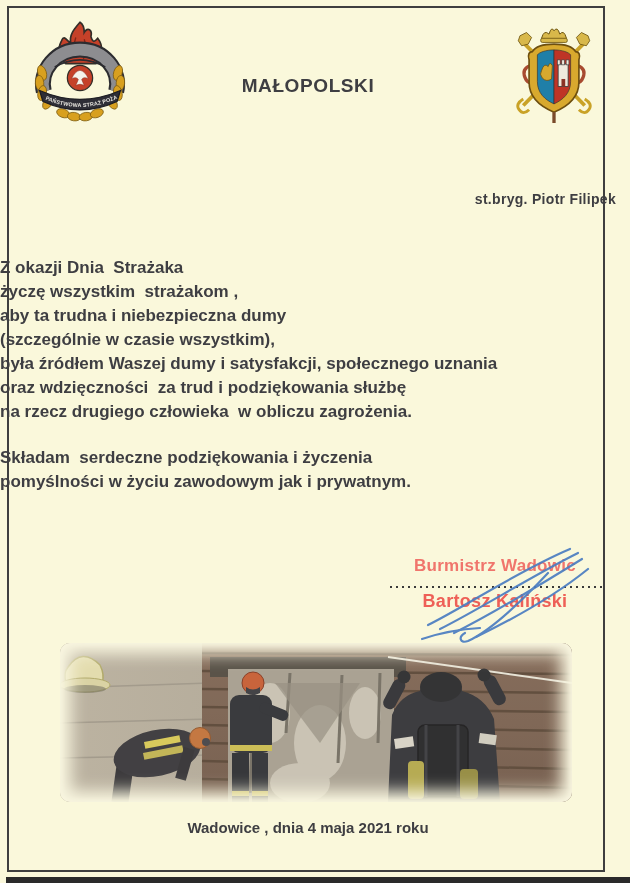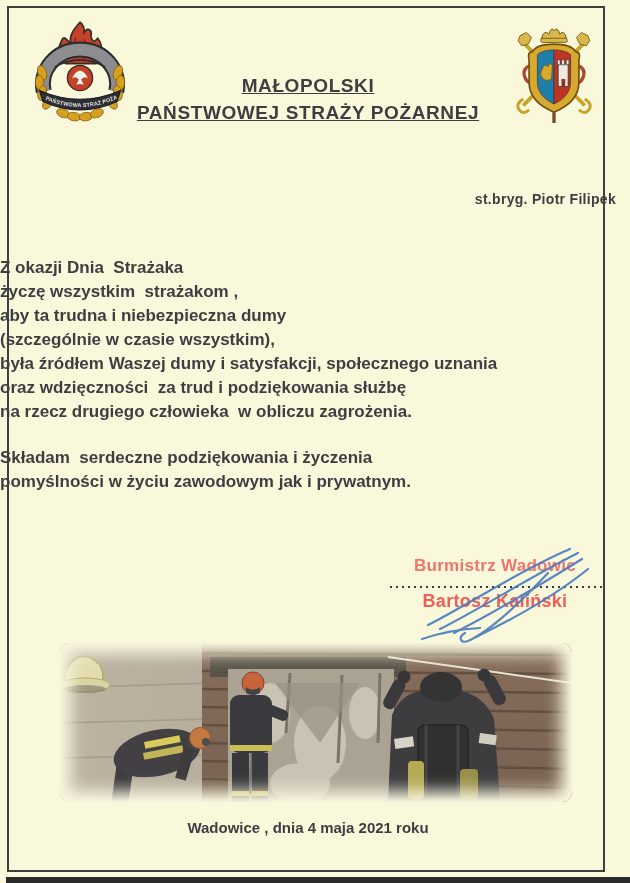--- a/index.html
+++ b/index.html
@@ -16,21 +16,21 @@
   .scan-bottom-bar{
     position:absolute; left:6px; right:0; bottom:0; height:6px; background:#2a2a2a;
   }
   .emblem-left{position:absolute; left:32px; top:18px; width:96px; height:108px;}
   .emblem-right{position:absolute; left:505px; top:20px; width:98px; height:108px;}
 
   .title-block{
     position:absolute; left:0; right:14px; top:72px; text-align:center;
     font-size:19px; font-weight:bold; letter-spacing:0.6px; line-height:27px;
   }
-  .title-block div{white-space:pre;text-decoration:underline;}
+  .title-block div{white-space:pre;}
   .officer{
     position:absolute; left:0; right:14px; top:191px; text-align:right;
     font-size:14px; font-weight:bold; letter-spacing:0.3px; white-space:pre;
   }
   .body-block{
     position:absolute; left:0; right:14px; top:256px; 
     font-size:17px; font-weight:bold; line-height:24px;
   }
   .body-block div{white-space:pre;}
   .para-gap{height:22px;}
@@ -141,21 +141,20 @@
       <rect x="68.3" y="45" width="3.4" height="6" fill="#EFE9DC" stroke="#3a3a3a" stroke-width="0.8"></rect>
       <rect x="73.6" y="45" width="3.4" height="6" fill="#EFE9DC" stroke="#3a3a3a" stroke-width="0.8"></rect>
       <rect x="68" y="68" width="4.5" height="9" fill="#8A3326"></rect>
     </g>
 
     <line x1="59" y1="108" x2="59" y2="121" stroke="#7A4A2A" stroke-width="4"></line>
   </svg>
 
   <div class="title-block">
     <div>MAŁOPOLSKI</div>
-    <div>PAŃSTWOWEJ STRAŻY POŻARNEJ</div>
   </div>
 
   <div class="officer">st.bryg. Piotr Filipek</div>
 
   <div class="body-block">
     <div>Z okazji Dnia  Strażaka</div>
     <div>życzę wszystkim  strażakom ,</div>
     <div>aby ta trudna i niebezpieczna dumy</div>
     <div>(szczególnie w czasie wszystkim),</div>
     <div>była źródłem Waszej dumy i satysfakcji, społecznego uznania</div>

